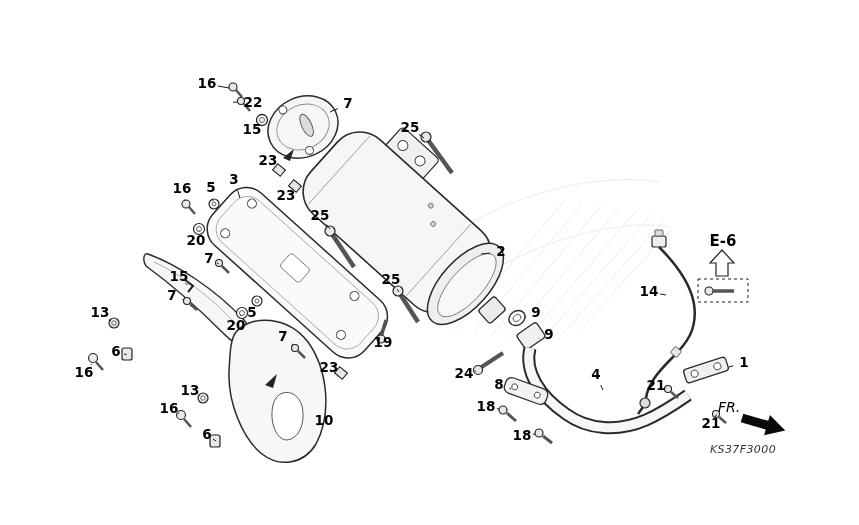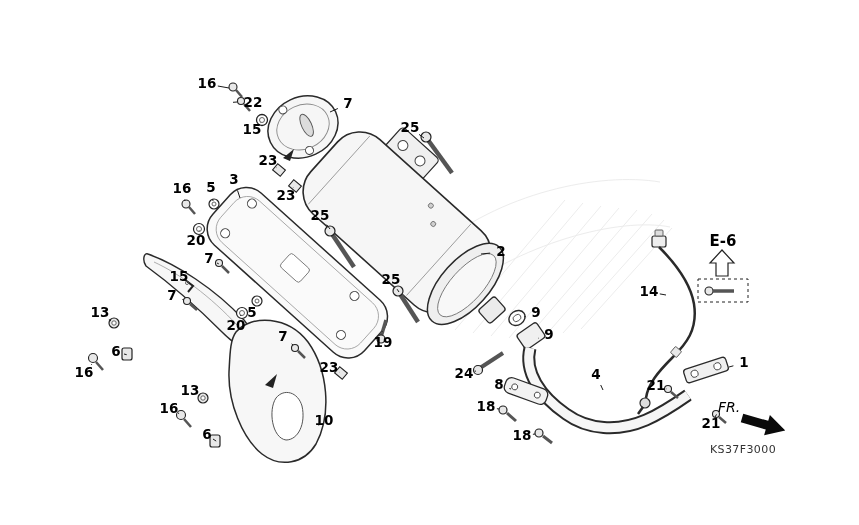--- a/index.html
+++ b/index.html
@@ -16,21 +16,21 @@
   .ref-label{
     position:absolute;transform:translate(-50%,-50%);
     font-size:15px;font-weight:bold;color:#000;line-height:1;
   }
   .fr-label{
     position:absolute;transform:translate(-50%,-50%);
     font-size:14px;font-weight:normal;font-style:italic;color:#000;line-height:1;
   }
   .diagram-code{
     position:absolute;transform:translate(-50%,-50%);
-    font-size:11px;color:#333;letter-spacing:0.4px;line-height:1;
+    font-size:11px;color:#333;letter-spacing:0.4px;line-height:1;font-style:italic;
   }
   #leader-lines line{stroke:#1a1a1a;stroke-width:1;}
 </style>
 </head>
 <body>
 
 <div class="canvas">
 
   <svg class="diagram" width="859" height="525" viewBox="0 0 859 525">
 

